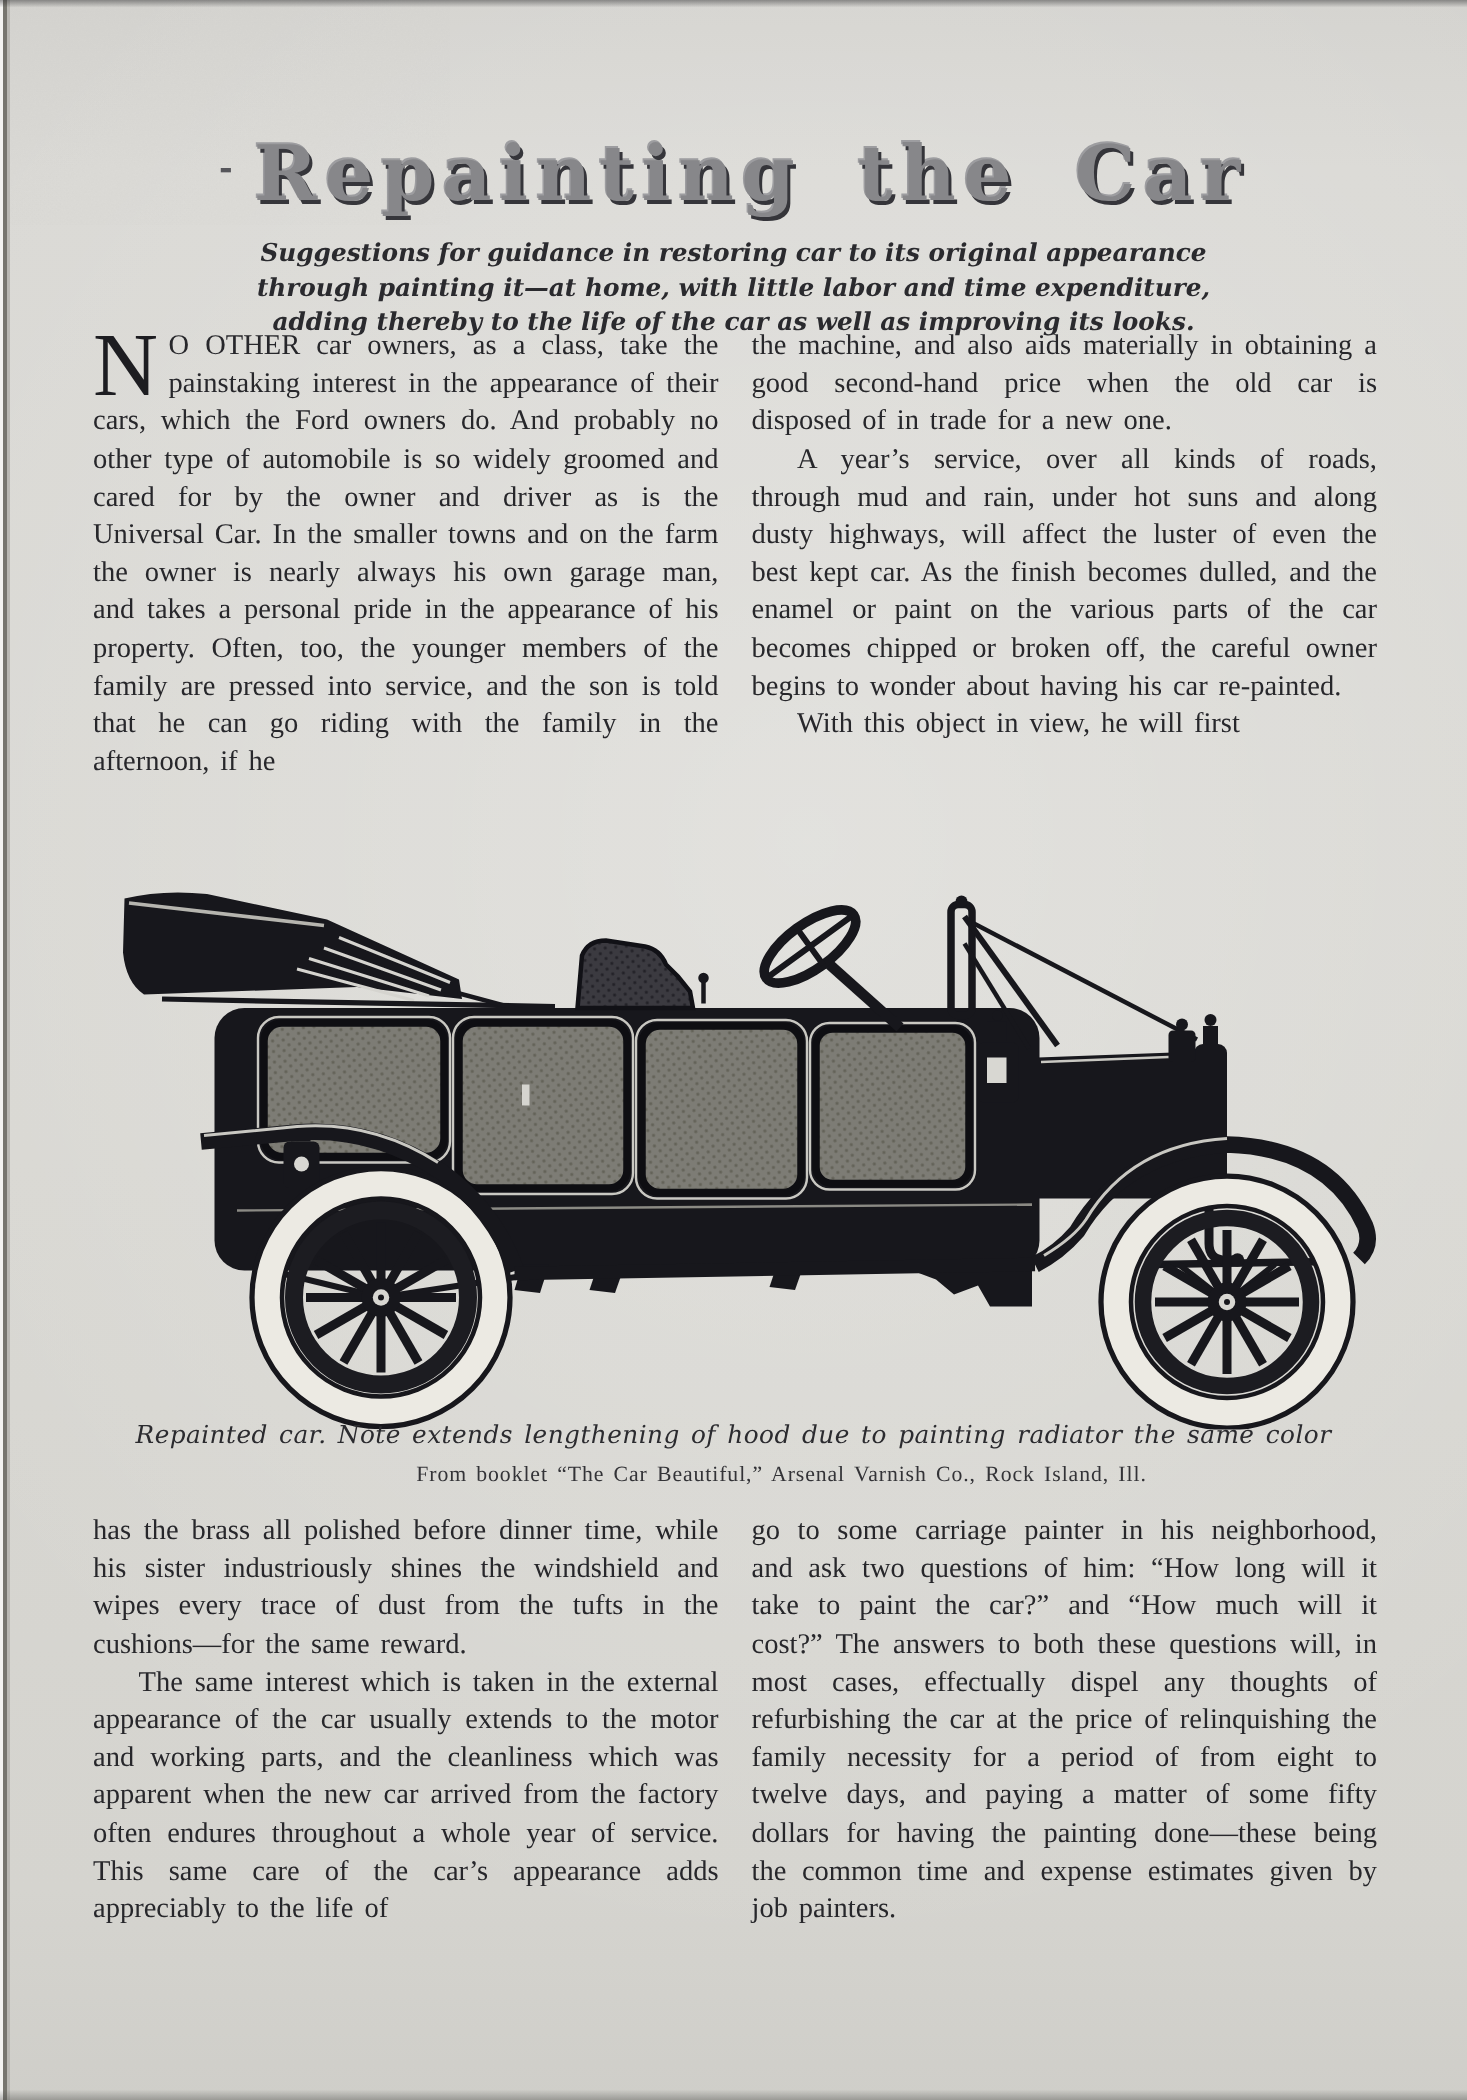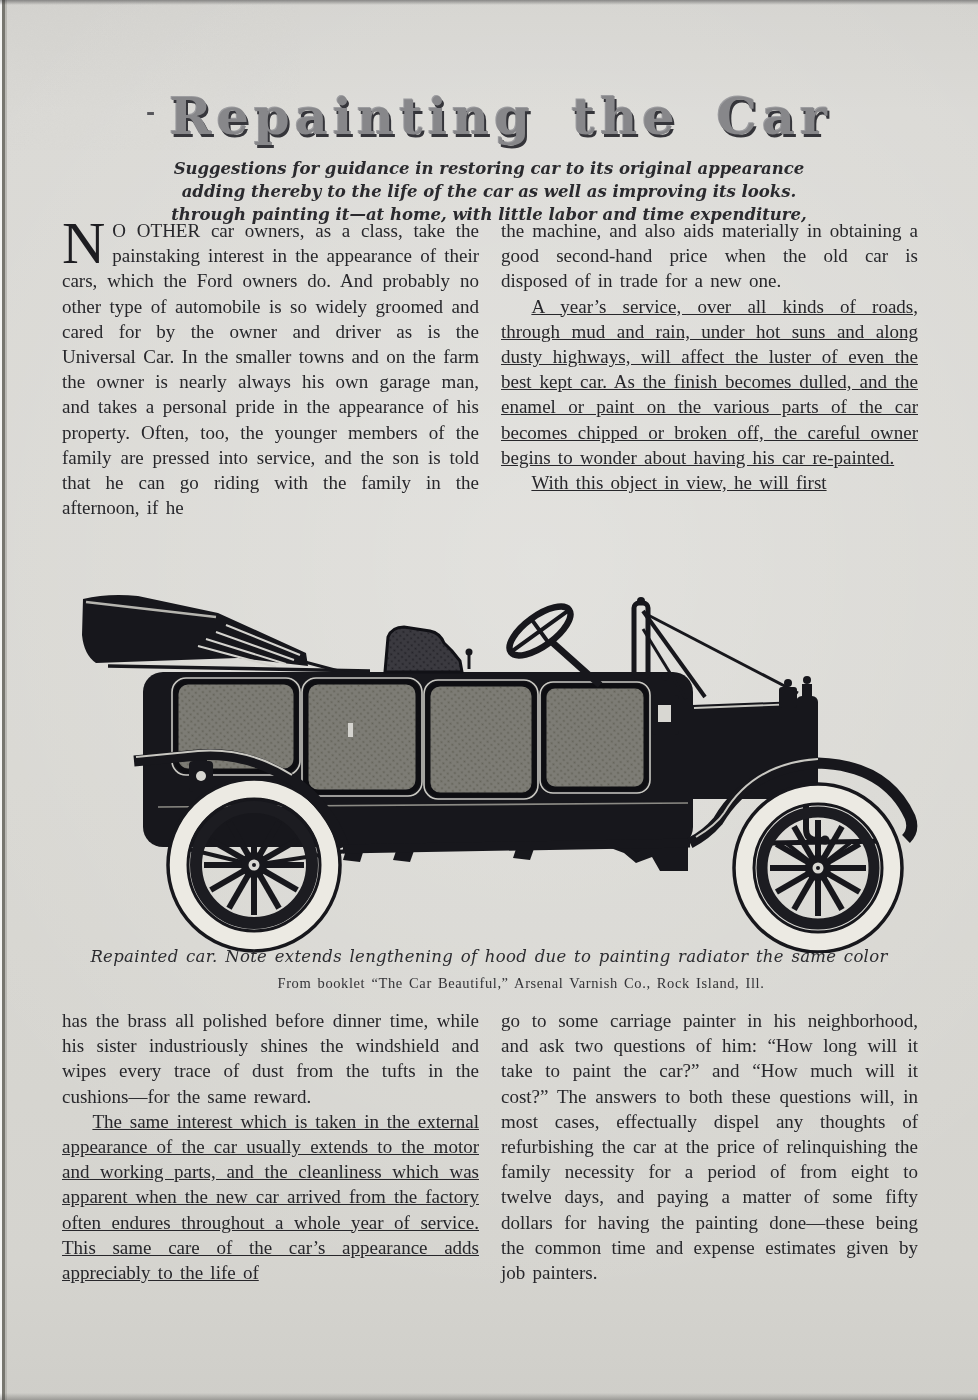--- a/index.html
+++ b/index.html
@@ -21,39 +21,39 @@
     font-family:"DejaVu Serif",serif;font-weight:700;font-size:51px;letter-spacing:5px;word-spacing:14px;
     color:#87878a;text-shadow:2px 3px 0 #35353a,-1px -1px 0 #9d9da0;margin-top:42px;}
   .title-dash{font-size:22px;color:#55555a;vertical-align:14px;margin-right:14px;text-shadow:none;letter-spacing:0;}
   .subtitle{position:absolute;top:121px;left:50%;transform:translateX(-50%);width:640px;text-align:center;
     font-family:"DejaVu Serif",serif;font-style:italic;font-weight:600;font-size:16.5px;line-height:23px;color:#2a2a2e;margin-top:36px;}
   .cols{position:absolute;left:62px;width:856px;display:flex;gap:22px;}
   .cols-top{top:218px;}
   .cols-bottom{top:1008px;}
   .col{width:417px;font-size:19px;line-height:25.2px;text-align:justify;word-spacing:2.5px;color:#27272b;}
   .para{margin:0;}
-  .para.indent{text-indent:1.6em;text-decoration:underline;}
+  .para.indent{text-indent:1.6em;}
   .dropcap{float:left;font-family:"Liberation Serif",serif;font-size:60px;line-height:44px;padding:3px 7px 0 0;color:#1d1d21;}
   .illustration{position:absolute;top:585px;left:48px;width:882px;height:368px;}
   .caption1{position:absolute;top:947px;left:0;width:100%;text-align:center;
     font-family:"DejaVu Serif",serif;font-style:italic;font-size:16.5px;color:#2b2b2f;letter-spacing:.3px;word-spacing:2px;}
   .caption2{position:absolute;top:975px;left:0;width:100%;text-align:center;
     font-size:14.5px;color:#333337;letter-spacing:.6px;word-spacing:2px;padding-left:32px;}
 </style>
 </head>
 <body>
 
 <div class="page">
 
   <div class="title-row"><span class="title-dash">-</span><span>Repainting the Car</span></div>
 
   <div class="subtitle">
     <div>Suggestions for guidance in restoring car to its original appearance</div>
+    <div>through painting it—at home, with little labor and time expenditure,</div>
     <div>adding thereby to the life of the car as well as improving its looks.</div>
-    <div>through painting it—at home, with little labor and time expenditure,</div>
   </div>
 
   <div class="cols cols-top">
     <div class="col">
       <p class="para"><span class="dropcap">N</span><span>O OTHER car owners, as a class, take the painstaking interest in the appearance of their cars, which the Ford owners do. And probably no other type of automobile is so widely groomed and cared for by the owner and driver as is the Universal Car. In the smaller towns and on the farm the owner is nearly always his own garage man, and takes a personal pride in the appearance of his property. Often, too, the younger members of the family are pressed into service, and the son is told that he can go riding with the family in the afternoon, if he</span></p>
     </div>
     <div class="col">
       <p class="para">the machine, and also aids materially in obtaining a good second-hand price when the old car is disposed of in trade for a new one.</p>
       <p class="para indent">A year’s service, over all kinds of roads, through mud and rain, under hot suns and along dusty highways, will affect the luster of even the best kept car. As the finish becomes dulled, and the enamel or paint on the various parts of the car becomes chipped or broken off, the careful owner begins to wonder about having his car re-painted.</p>
       <p class="para indent">With this object in view, he will first</p>

